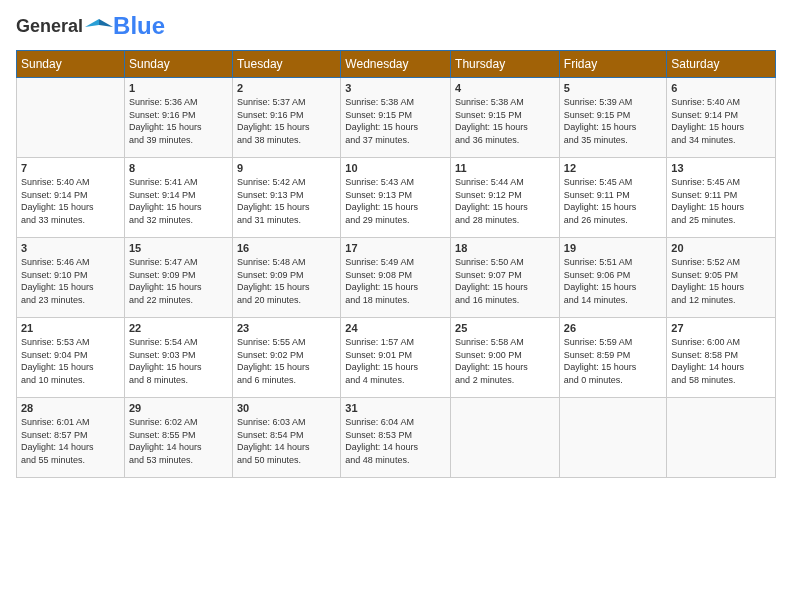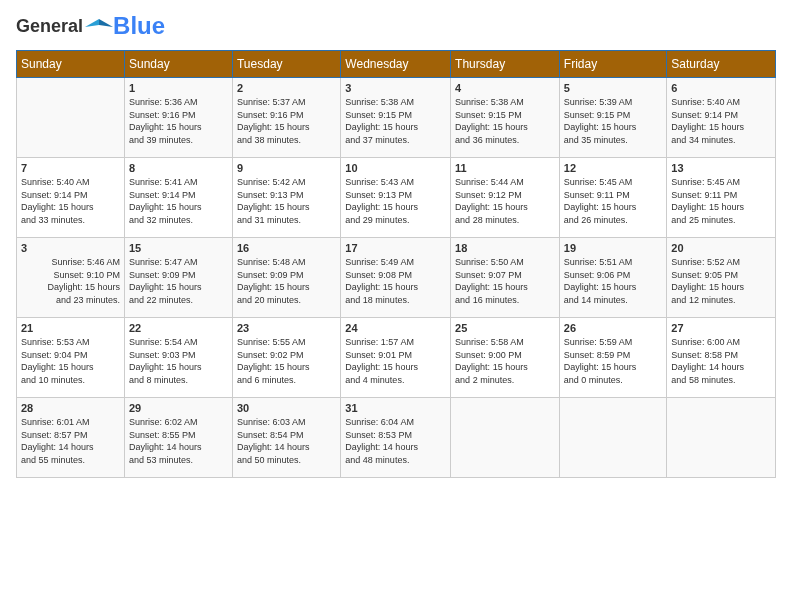--- a/index.html
+++ b/index.html
@@ -200,21 +200,21 @@
           <span class="day-num">13</span>
           <div class="day-info" style="white-space: pre-line;">Sunrise: 5:45 AM
 Sunset: 9:11 PM
 Daylight: 15 hours
 and 25 minutes.</div>
         </td>
       </tr>
       <tr>
         <td>
           <span class="day-num">3</span>
-          <div class="day-info" style="white-space: pre-line; text-align: right;">Sunrise: 5:46 AM
+          <div class="day-info" style="white-space: pre-line;">Sunrise: 5:46 AM
 Sunset: 9:10 PM
 Daylight: 15 hours
 and 23 minutes.</div>
         </td>
         <td>
           <span class="day-num">15</span>
           <div class="day-info" style="white-space: pre-line;">Sunrise: 5:47 AM
 Sunset: 9:09 PM
 Daylight: 15 hours
 and 22 minutes.</div>

